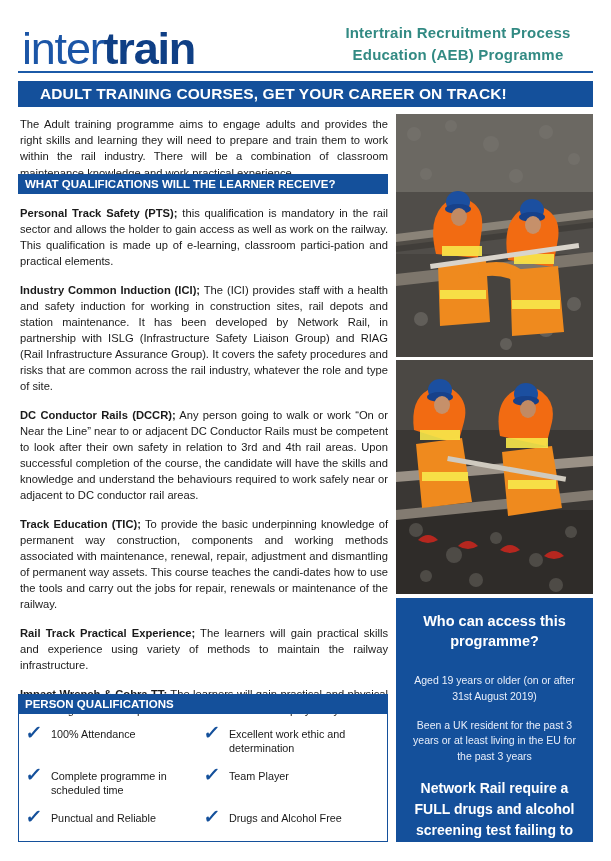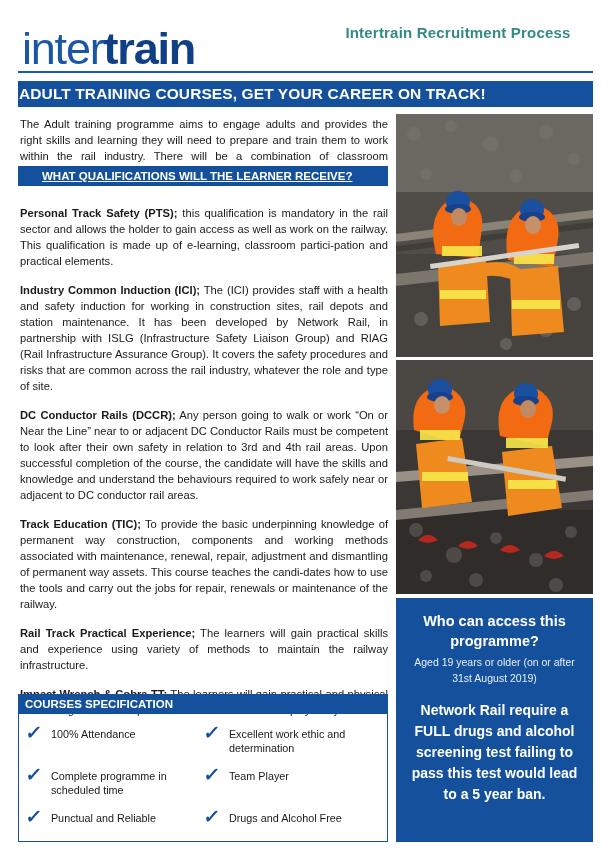--- a/index.html
+++ b/index.html
@@ -62,52 +62,51 @@
     top: 81px;
     width: 575px;
     height: 26px;
     background: #14509b;
     color: #ffffff;
     font-weight: bold;
     font-size: 15.5px;
     letter-spacing: .1px;
     display: flex;
     align-items: center;
-    padding-left: 1px;
+    padding-left: 22px;
     box-sizing: border-box;
   }
 
   
   .intro {
     position: absolute;
     left: 20px;
     top: 116px;
     width: 368px;
     font-size: 11.2px;
     line-height: 1.45;
     color: #1a1a1a;
     text-align: justify;
   }
 
   
   .sub-bar {
     position: absolute;
     left: 18px;
-    top: 166px;
+    top: 174px;
     width: 370px;
     height: 20px;
     background: #14509b;
     color: #ffffff;
     font-weight: bold;
     font-size: 11.5px;
     display: flex;
     align-items: center;
-    padding-left: 24px;
-    box-sizing: border-box;
-    text-decoration: underline;
+    padding-left: 7px;
+    box-sizing: border-box;
   }
 
   .body-col {
     position: absolute;
     left: 20px;
     top: 205px;
     width: 368px;
     font-size: 11.2px;
     line-height: 1.43;
     color: #1a1a1a;
@@ -191,21 +190,21 @@
     background: #14509b;
     color: #ffffff;
     text-align: center;
     box-sizing: border-box;
     padding: 14px 12px;
   }
   .access-title {
     font-size: 14.5px;
     font-weight: bold;
     line-height: 1.35;
-    margin-bottom: 4px;
+    margin-bottom: 22px;
   }
   .access-p {
     font-size: 10.5px;
     line-height: 1.5;
     margin-bottom: 13px;
     color: #e8eefa;
   }
   .access-strong {
     font-size: 14px;
     font-weight: bold;
@@ -220,20 +219,21 @@
 <body>
 
 <div id="page">
 
   <div class="logo">
     <span class="inter">inter</span><span class="train">train</span>
   </div>
 
   <div class="ghost-title">
     <div>Intertrain Recruitment Process</div>
+    <div>Education (AEB) Programme</div>
   </div>
 
   <div class="header-rule"></div>
 
   <div class="title-bar">ADULT TRAINING COURSES, GET YOUR CAREER ON TRACK!</div>
 
   <div class="intro">The Adult training programme aims to engage adults and provides the right skills and learning they will need to prepare and train them to work within the rail industry. There will be a combination of classroom maintenance knowledge and work practical experience.</div>
 
   <div class="sub-bar">WHAT QUALIFICATIONS WILL THE LEARNER RECEIVE?</div>
 
@@ -343,21 +343,21 @@
         <path d="M62 186 q10 -10 20 0 q-10 6 -20 0 z"></path>
         <path d="M104 190 q10 -10 20 0 q-10 6 -20 0 z"></path>
         <path d="M148 196 q10 -10 20 0 q-10 6 -20 0 z"></path>
       </g>
 
       <rect x="52" y="96" width="120" height="5" fill="#cfcabf" transform="rotate(10 52 96)"></rect>
     </svg>
   </div>
 
   <div class="spec-box"></div>
-  <div class="spec-bar">COURSES SPECIFICATION</div>
+  <div class="spec-bar">PERSON QUALIFICATIONS</div>
   <div class="spec-grid">
     <div class="spec-item">
       <span class="tick">✓</span>
       <span class="spec-text">100% Attendance</span>
     </div>
     <div class="spec-item">
       <span class="tick">✓</span>
       <span class="spec-text">Excellent work ethic and determination</span>
     </div>
     <div class="spec-item">
@@ -374,16 +374,17 @@
     </div>
     <div class="spec-item">
       <span class="tick">✓</span>
       <span class="spec-text">Drugs and Alcohol Free</span>
     </div>
   </div>
 
   <div class="access-panel">
     <div class="access-title">Who can access this programme?</div>
     <div class="access-p">Aged 19 years or older (on or after 31st August 2019)</div>
+    <div class="access-p">Been a UK resident for the past 3 years or at least living in the EU for the past 3 years</div>
     <div class="access-strong">Network Rail require a FULL drugs and alcohol screening test failing to pass this test would lead to a 5 year ban.</div>
   </div>
 
 </div>
 
 </body></html>

